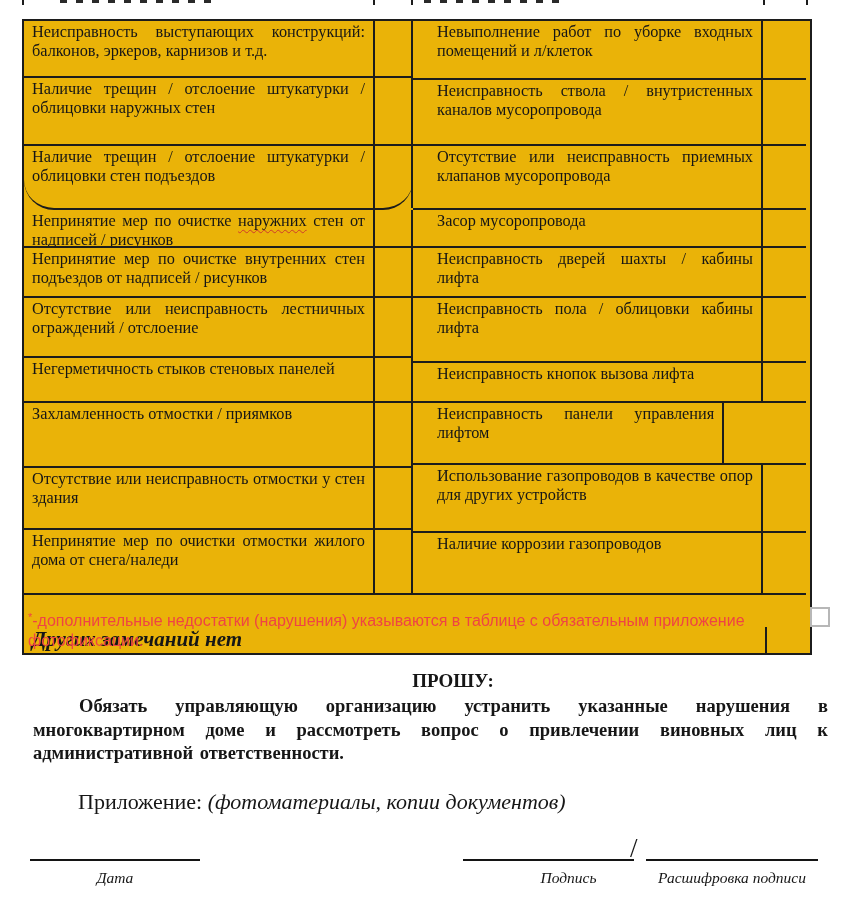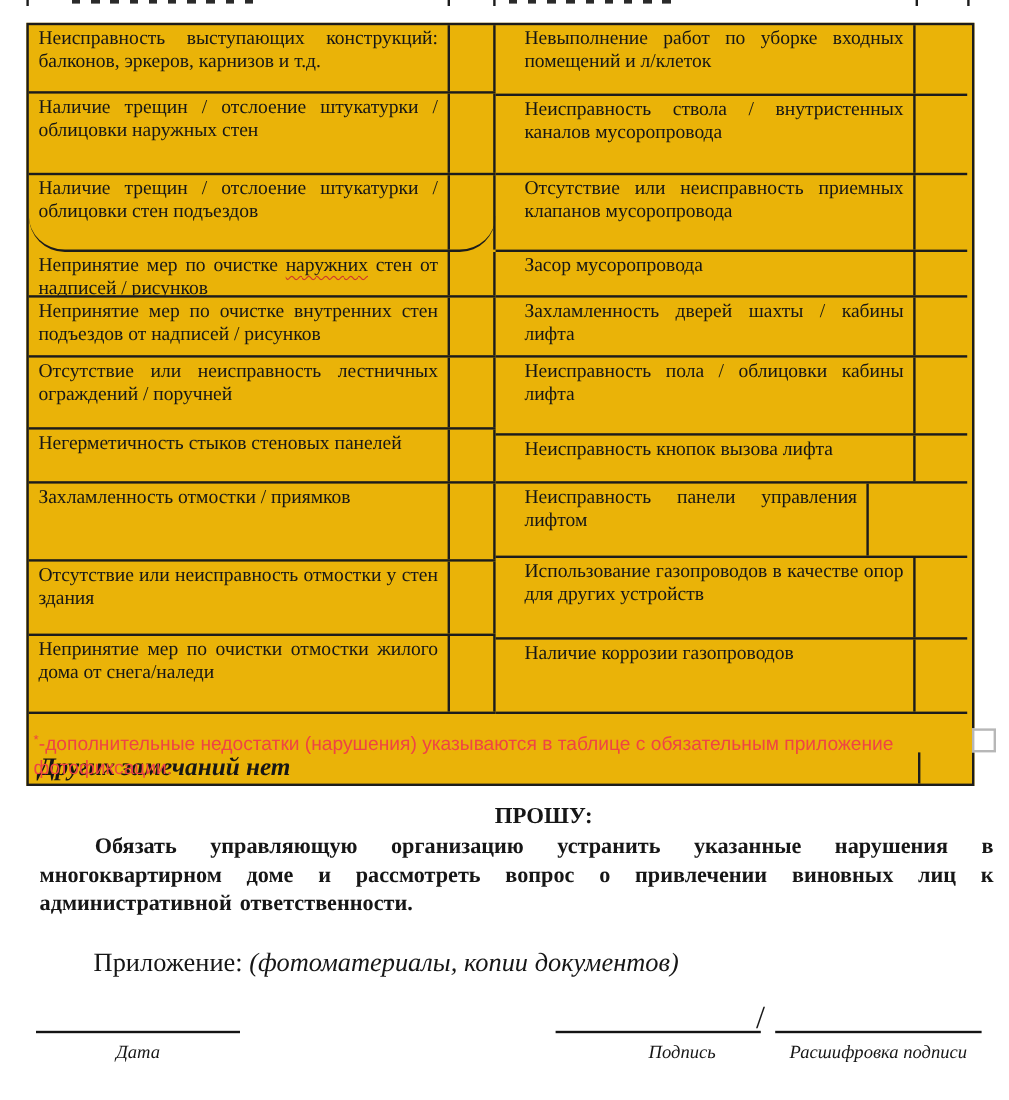--- a/index.html
+++ b/index.html
@@ -100,21 +100,21 @@
         </div>
         <div class="trow" style="height:38px;">
           <div class="tcell"><span>Непринятие мер по очистке </span><span class="misspell">наружних</span><span> стен от надписей / рисунков</span></div>
           <div class="bcell"></div>
         </div>
         <div class="trow" style="height:50px;">
           <div class="tcell">Непринятие мер по очистке внутренних стен подъездов от надписей / рисунков</div>
           <div class="bcell"></div>
         </div>
         <div class="trow" style="height:60px;">
-          <div class="tcell">Отсутствие или неисправность лестничных ограждений / поручней</div>
+          <div class="tcell">Отсутствие или неисправность лестничных ограждений / отслоение</div>
           <div class="bcell"></div>
         </div>
         <div class="trow" style="height:45px;justify-content:center;">
           <div class="tcell">Негерметичность стыков стеновых панелей</div>
           <div class="bcell"></div>
         </div>
         <div class="trow" style="height:65px;">
           <div class="tcell">Захламленность отмостки / приямков</div>
           <div class="bcell"></div>
         </div>
@@ -139,21 +139,21 @@
         </div>
         <div class="trow" style="height:64px;">
           <div class="tcell">Отсутствие или неисправность приемных клапанов мусоропровода</div>
           <div class="bcell"></div>
         </div>
         <div class="trow" style="height:38px;">
           <div class="tcell">Засор мусоропровода</div>
           <div class="bcell"></div>
         </div>
         <div class="trow" style="height:50px;">
-          <div class="tcell">Захламленность дверей шахты / кабины лифта</div>
+          <div class="tcell">Неисправность дверей шахты / кабины лифта</div>
           <div class="bcell"></div>
         </div>
         <div class="trow" style="height:65px;">
           <div class="tcell">Неисправность пола / облицовки кабины лифта</div>
           <div class="bcell"></div>
         </div>
         <div class="trow" style="height:40px;">
           <div class="tcell">Неисправность кнопок вызова лифта</div>
           <div class="bcell"></div>
         </div>

